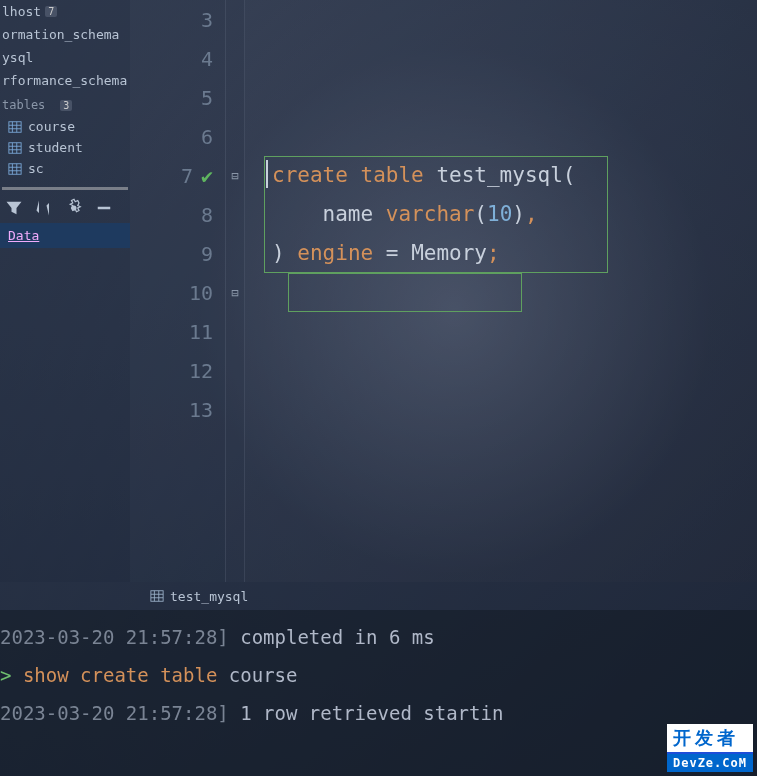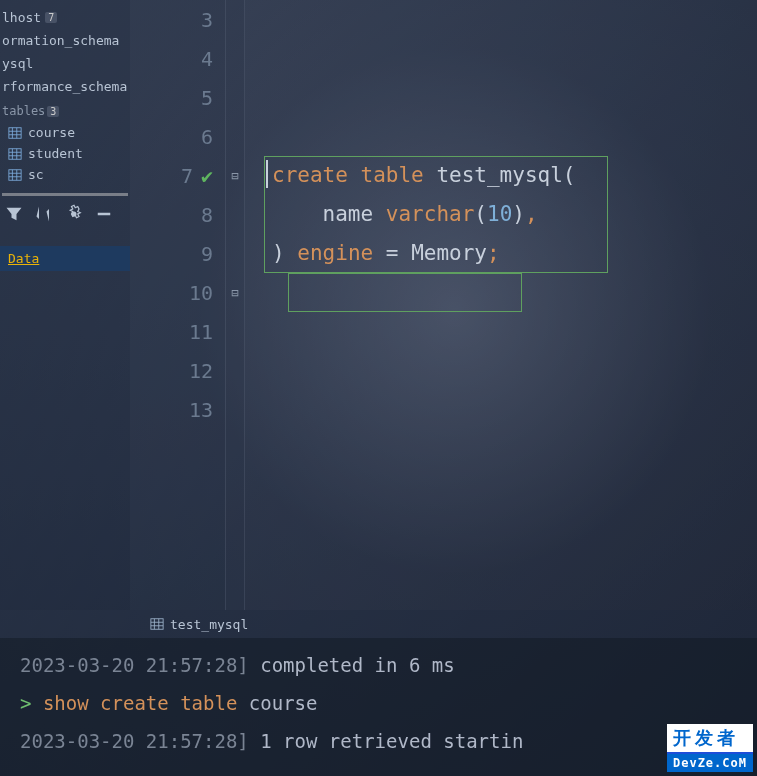--- a/index.html
+++ b/index.html
@@ -21,37 +21,37 @@
 .container { position: relative; z-index: 1; display: flex; height: 100%; flex-direction: column; }
 .main-area { display: flex; flex: 1; overflow: hidden; }
 .sidebar {
   width: 130px;
   background: rgba(20, 30, 50, 0.4);
   display: flex;
   flex-direction: column;
   font-size: 13px;
   color: #b8c4d4;
 }
-.db-list { padding: 0; margin-top: 6px; }
+.db-list { padding: 0; }
 .db-item {
   padding: 4px 2px;
   white-space: nowrap;
   overflow: hidden;
   display: flex;
   align-items: center;
   gap: 4px;
 }
 .db-badge { background: rgba(100,110,130,0.5); font-size: 10px; padding: 0 3px; border-radius: 2px; color: #ccc; }
 .section-header {
   padding: 6px 2px 4px;
   color: #8a96a8;
   font-size: 12px;
   display: flex;
   align-items: center;
-  gap: 2px;
+  gap: 15px;
 }
 .table-item {
   padding: 3px 2px 3px 8px;
   display: flex;
   align-items: center;
   gap: 6px;
   cursor: pointer;
 }
 .table-icon {
   width: 14px;
@@ -77,23 +77,23 @@
   height: 20px;
   display: inline-flex;
   align-items: center;
   justify-content: center;
   cursor: pointer;
   color: #b8c4d4;
 }
 .data-tab {
   background: #1e3a5f;
   padding: 5px 8px;
-  color: #eab308;
+  color: #f0abfc;
   font-size: 13px;
-  margin-top: 18px;
+  margin-top: 1px;
   text-decoration: underline;
 }
 .editor {
   flex: 1;
   display: flex;
   background: rgba(30,40,60,0.25);
   position: relative;
 }
 .gutter {
   width: 95px;
@@ -162,23 +162,23 @@
 }
 .bottom-tab {
   display: flex;
   align-items: center;
   gap: 6px;
   padding: 4px 10px;
   font-size: 13px;
   color: #b8c4d4;
 }
 .console {
-  height: 138px;
+  height: 166px;
   background: rgba(20,28,42,0.7);
-  padding: 8px 20px;
+  padding: 8px 0;
   font-size: 19px;
   font-family: 'Consolas', monospace;
   position: relative;
   overflow: hidden;
 }
 .console-line { white-space: pre; line-height: 38px; }
 .c-gray { color: #7a8494; }
 .c-green { color: #6fbf6f; }
 .c-orange { color: #d4915a; }
 .c-text { color: #b0b8c8; }

